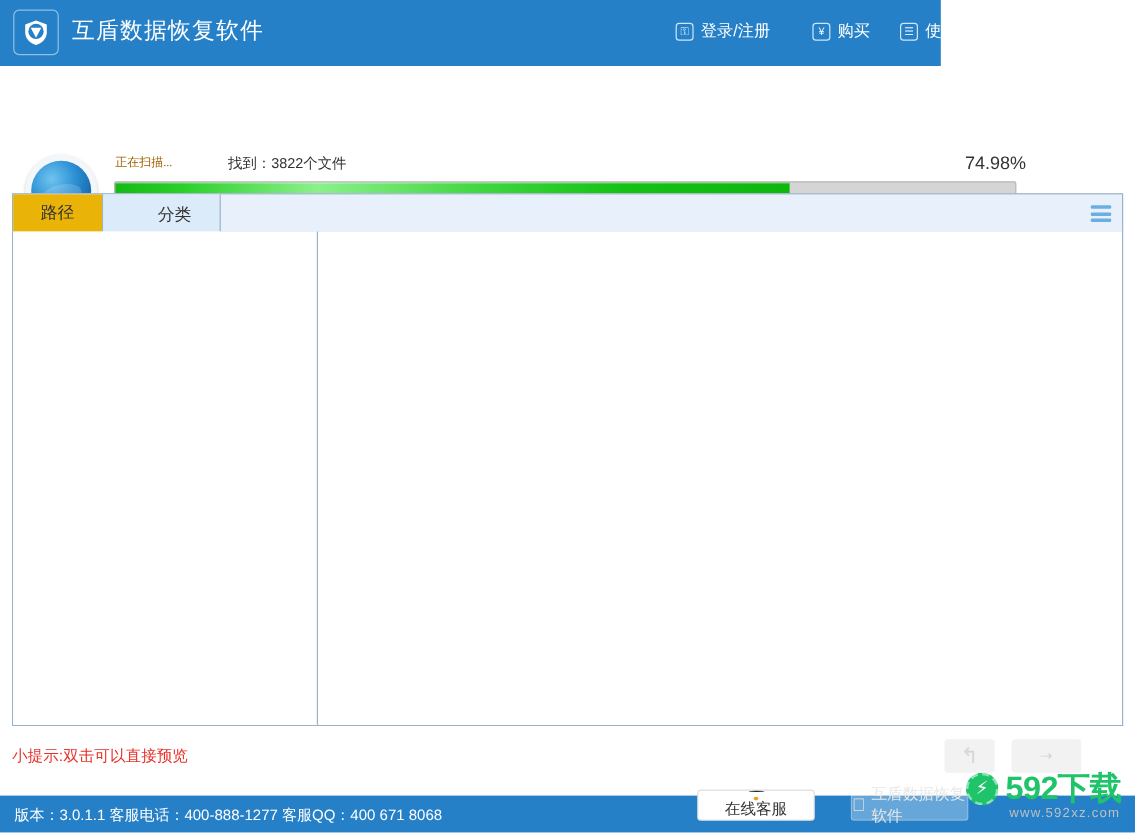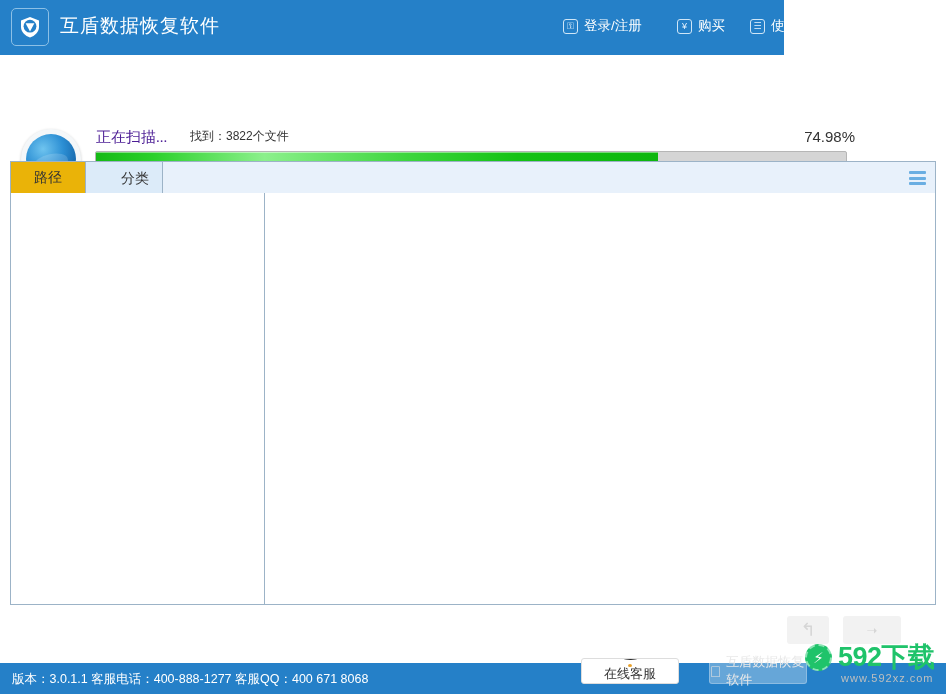--- a/index.html
+++ b/index.html
@@ -123,22 +123,22 @@
     position:absolute; left:8px; top:20px;
     width:34px; height:16px;
     background: rgba(255,255,255,0.16);
     transform: rotate(-12deg);
     border-radius: 50% 50% 40% 40%;
   }
 
   .scan-status {
     position: absolute;
     left: 96px; top: 73px;
-    font-size: 15px;
-    color: #4c1d95;
+    font-size: 10px;
+    color: #a16207;
     white-space: nowrap;
     font-family: Liberation Serif, serif;
   }
   .scan-found {
     position: absolute;
     left: 190px; top: 73px;
     font-size: 12px;
     color: #333333;
     white-space: nowrap;
   }
@@ -230,21 +230,21 @@
   .tab.active {
     background: #eab308;
     border-right: 1px solid #9cb3c7;
     border-bottom: 1px solid #14b8a6;
   }
   .tab.inactive {
     background: #dcebf9;
     border-right: 1px solid #9cb3c7;
   }
   #tab-path { left: 0px; width: 75px; }
-  #tab-category { left: 75px; width: 77px; padding-left: 22px; }
+  #tab-category { left: 75px; width: 98px; padding-left: 22px; }
 
   .hamburger {
     position: absolute;
     right: 9px; top: 9px;
     width: 17px; height: 14px;
     display: flex;
     flex-direction: column;
     justify-content: space-between;
     cursor: pointer;
   }
@@ -484,20 +484,21 @@
         <i></i>
         <i></i>
     </div>
   </div>
 
   <div class="content">
     <div class="pane-left"></div>
     <div class="pane-right"></div>
   </div>
 
+  <div class="tip">小提示:双击可以直接预览</div>
 
   <div class="ghost-btn" id="ghost-back">
     <span>↰</span>
   </div>
   <div class="ghost-btn" id="ghost-fwd">
     <span>➝</span>
   </div>
 
   <div class="watermark">
     <span class="wm-badge">⚡</span>

